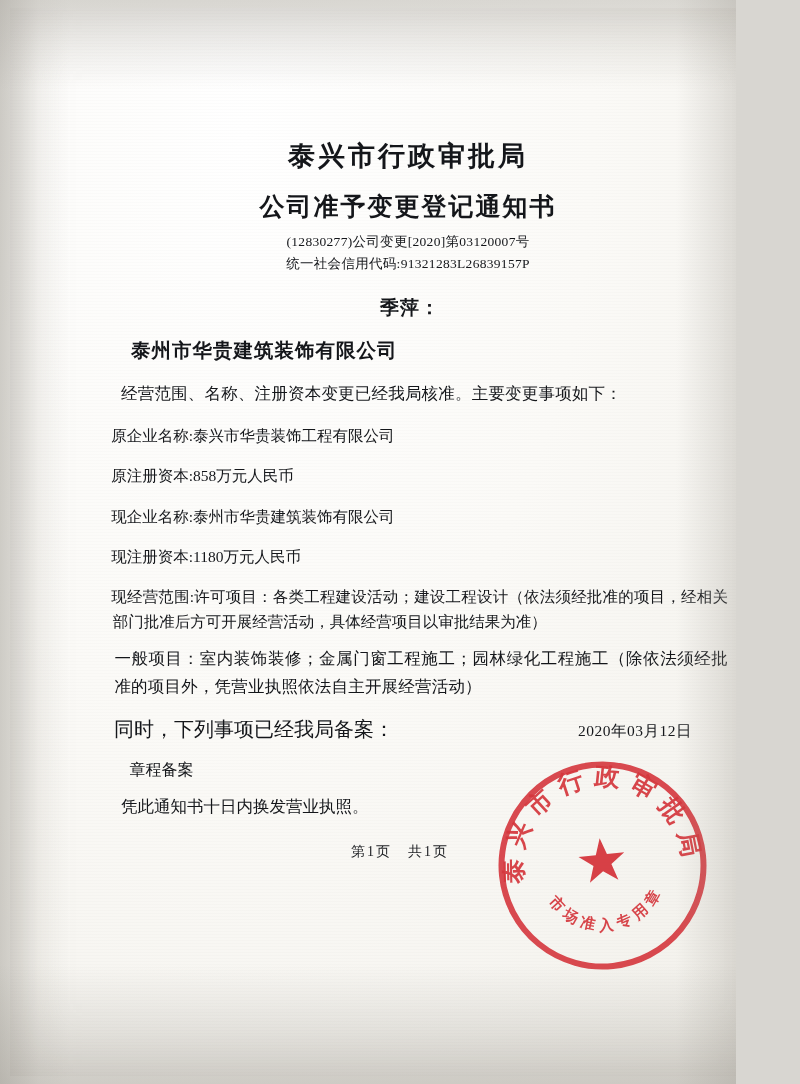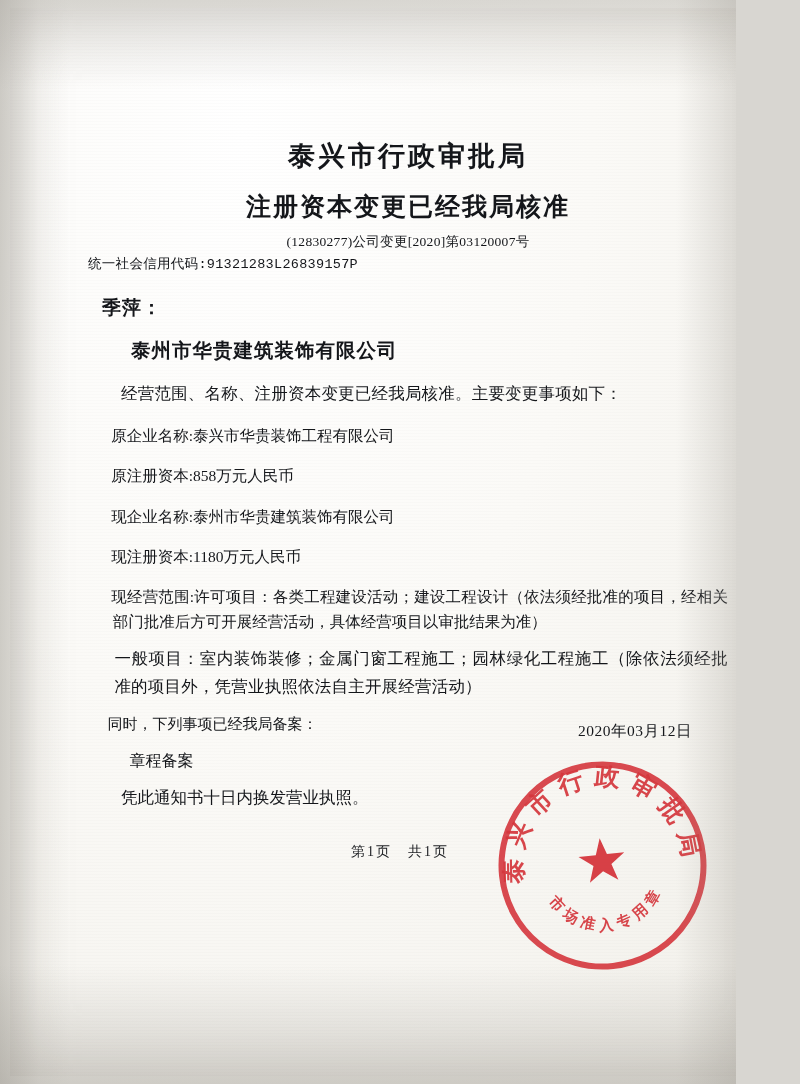--- a/index.html
+++ b/index.html
@@ -84,32 +84,33 @@
     margin: 0 0 10px 0;
     font-family: "DejaVu Serif", "Liberation Serif", serif;
   }
   .doc-no {
     text-align: center;
     font-size: 13.5px;
     margin: 0 0 4px 0;
     letter-spacing: 0.3px;
   }
   .credit-code {
+    text-align: center;
     font-size: 13.5px;
     margin: 0 0 22px 0;
     letter-spacing: 0.3px;
-    font-family: Liberation Mono, monospace;
   }
 
   .addressee {
     font-size: 19px;
     font-weight: bold;
-    margin: 0 0 8px 12px;
+    margin: 0 0 8px 2px;
     padding-left: 2px;
     letter-spacing: 1px;
+    text-align: center;
   }
 
   .para {
     font-size: 16.5px;
     line-height: 1.72;
     margin: 0 0 10px 0;
     text-align: justify;
     letter-spacing: 0.2px;
   }
   .indent {
@@ -138,21 +139,21 @@
     text-align: justify;
   }
   .field-row .label {
     white-space: nowrap;
   }
   .hanging {
     padding-left: 1.6em;
   }
 
   .note-line {
-    font-size: 15px;
+    font-size: 20px;
     line-height: 1.7;
     margin: 9px 0 10px 0;
     padding-left: 1.3em;
   }
   .sub-item {
     font-size: 16px;
     line-height: 1.7;
     margin: 0 0 10px 0;
     padding-left: 2.6em;
   }
@@ -216,21 +217,21 @@
 </head>
 <body>
 
 <div class="page">
   <div class="sheet">
     <div class="grain"></div>
 
     <div class="content">
 
       <h1 class="title-main">泰兴市行政审批局</h1>
-      <h2 class="title-sub">注册资本变更已经我局核准</h2>
+      <h2 class="title-sub">公司准予变更登记通知书</h2>
       <div class="doc-no">(12830277)公司变更[2020]第03120007号</div>
       <div class="credit-code">统一社会信用代码:91321283L26839157P</div>
 
       <div class="addressee">季萍：</div>
 
 
       <div class="company-name">泰州市华贵建筑装饰有限公司</div>
 
       <p class="para indent">经营范围、名称、注册资本变更已经我局核准。主要变更事项如下：</p>
 

